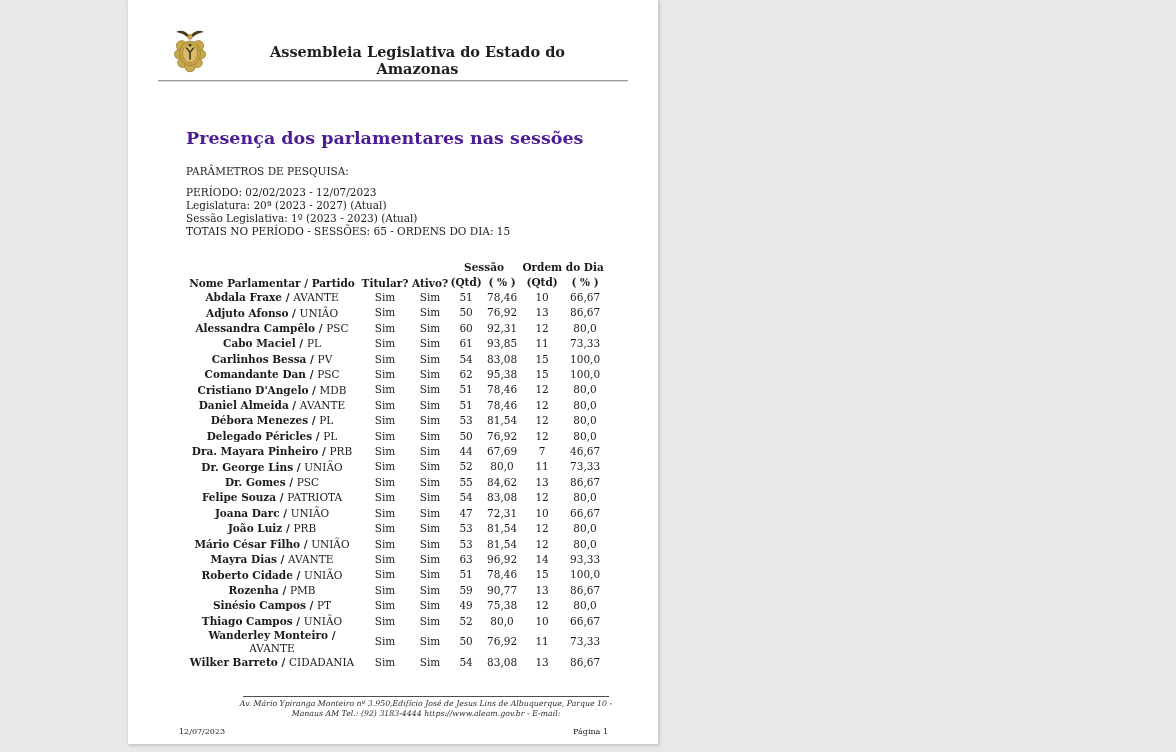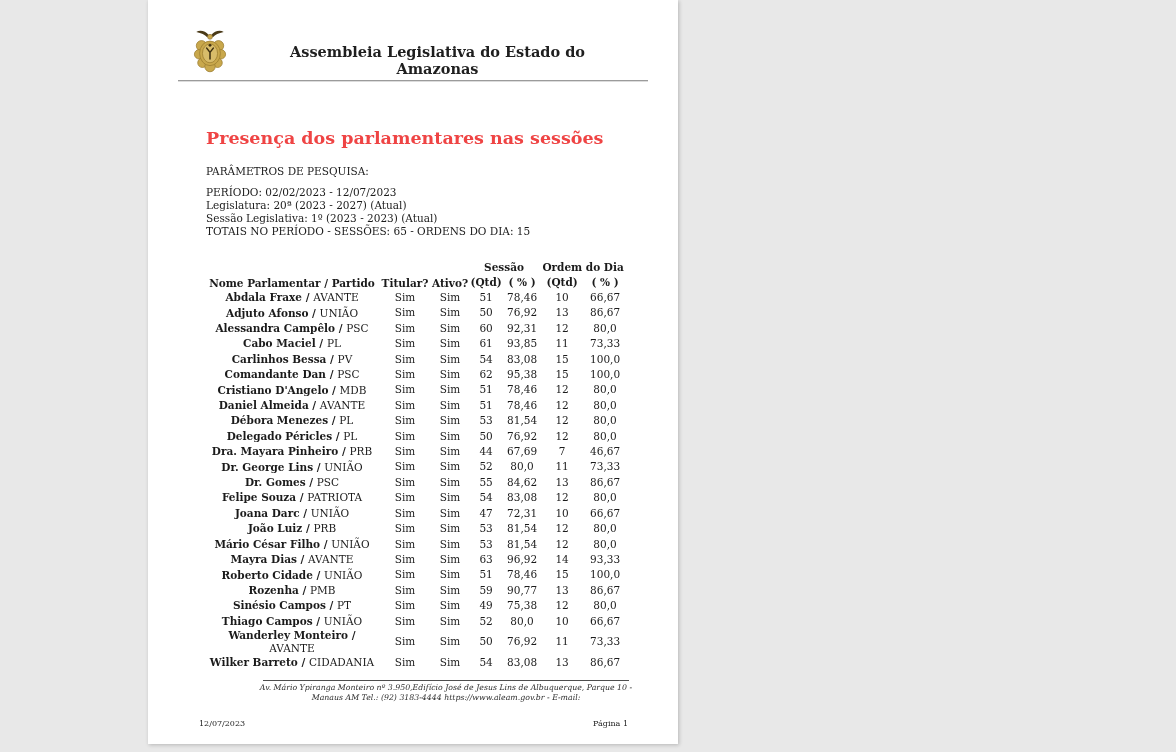--- a/index.html
+++ b/index.html
@@ -4,34 +4,34 @@
 <style>
   * { margin:0; padding:0; box-sizing:border-box; }
   html,body { width:1176px; height:752px; overflow:hidden; }
   body {
     background:#e8e8e8;
     font-family:"DejaVu Serif","Liberation Serif",serif;
     color:#1b1b1b;
     position:relative;
   }
   .page {
-    position:absolute; left:148px; top:0;
+    position:absolute; left:128px; top:0;
     width:530px; height:744px;
     background:#ffffff;
     box-shadow:1px 1px 4px rgba(0,0,0,0.22);
   }
   
   .header { display:flex; align-items:flex-start; margin:28px 30px 0 30px; }
   .logo { width:34px; height:45px; margin-left:15px; flex:0 0 auto; }
   .header-text { flex:1; text-align:center; padding-top:15px; }
   .org-title { font-weight:bold; font-size:14.5px; line-height:17px; color:#1f1f1f; }
   .org-subtitle { font-weight:bold; font-size:9.5px; line-height:10px; margin-top:2px; color:#6d6d6d; }
   .header-rule { height:2px; background:#9b9b9b; margin:3px 30px 0 30px; border-bottom:1px solid #dcdcdc; }
   
-  .report-title { margin:46px 0 0 58px; font-size:17.5px; font-weight:bold; color:#ef4444; }
+  .report-title { margin:46px 0 0 58px; font-size:17.5px; font-weight:bold; color:#4c1d95; }
   .params-heading { margin:17px 0 0 58px; font-size:10.5px; font-weight:normal; line-height:13px; }
   .params { margin:8px 0 0 58px; }
   .param-line { font-size:10.5px; line-height:13px; }
   
   table { border-collapse:collapse; margin:10px 0 0 58px; table-layout:fixed; }
   th, td { font-size:10.5px; padding:0; text-align:center; }
   col.c-name   { width:172px; }
   col.c-tit    { width:54px; }
   col.c-atv    { width:36px; }
   col.c-sqtd   { width:36px; }
@@ -39,24 +39,24 @@
   col.c-odqtd  { width:44px; }
   col.c-odpct  { width:42px; }
   thead tr.h1 th { height:26px; vertical-align:bottom; line-height:13px; font-weight:bold; }
   thead th.span2 { vertical-align:middle; }
   thead tr.h2 th { height:16px; vertical-align:middle; line-height:13px; font-weight:bold; }
   tbody td { line-height:15.4px; vertical-align:middle; }
   td.name-cell { line-height:13px; white-space:nowrap; }
   td.name-cell.wrap { white-space:normal;text-align:center; }
   .b { font-weight:bold; }
   
-  .footer { margin:10px 0 0 90px; width:416px; }
+  .footer { margin:26px 0 0 90px; width:416px; }
   .footer-rule { height:1px; background:#4e4e4e; width:366px; margin:0 auto; }
   .footer-address { text-align:center; font-style:italic; font-size:7.8px; line-height:9.6px; color:#2e2e2e; margin-top:2px; }
-  .page-bottom { display:flex; justify-content:space-between; margin-top:16px; padding:0 50px 0 51px; font-size:8px; color:#222;gap:44px; }
+  .page-bottom { display:flex; justify-content:space-between; margin-top:8px; padding:0 50px 0 51px; font-size:8px; color:#222;gap:44px; }
 </style>
 </head>
 <body>
 
 <div class="page">
 
   <div class="header">
     <div class="logo">
       <svg viewBox="0 0 36 46" width="34" height="45" aria-hidden="true">
         <path d="M17 7 C13 2 7 1 3.5 3.5 C9 4.5 12.5 6.5 15 9 Z" fill="#4a3a18"></path>

